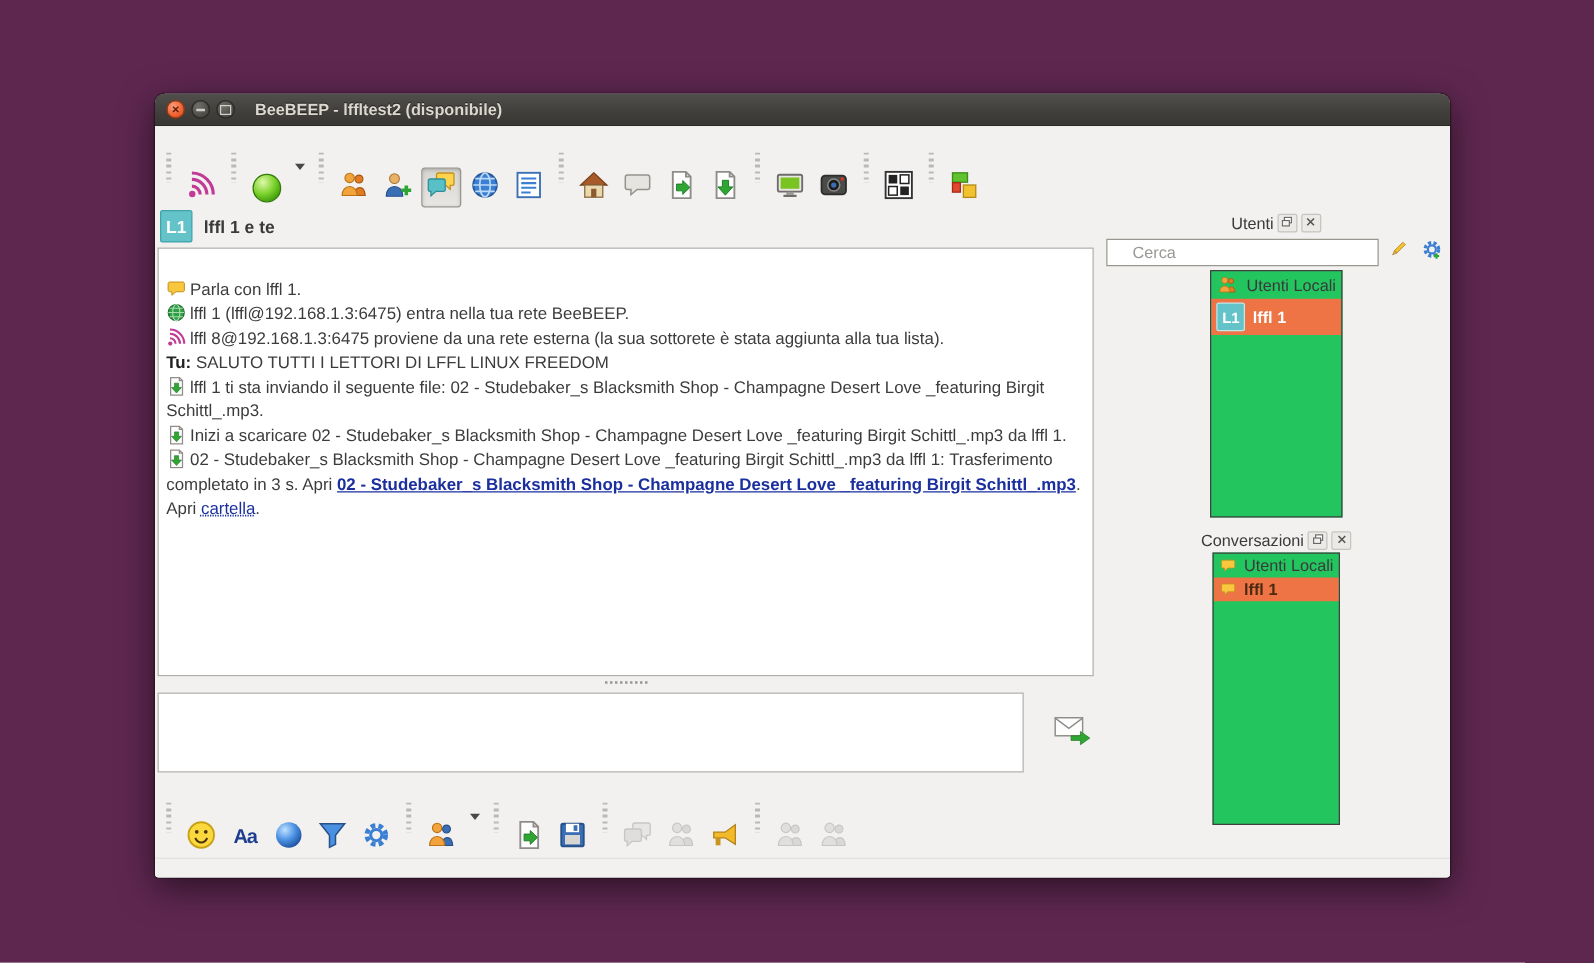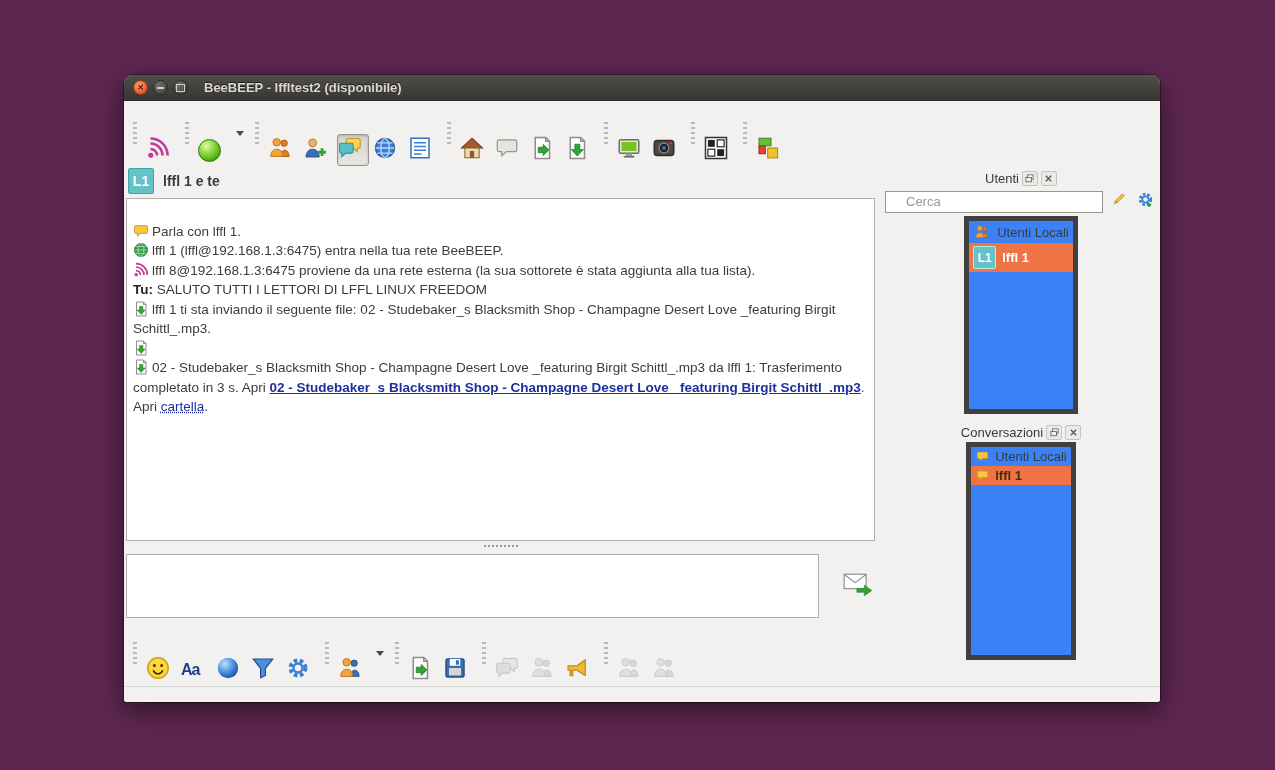--- a/index.html
+++ b/index.html
@@ -32,21 +32,21 @@
   .wbtn.max::before { content:""; width:7px; height:6px; border:1px solid #cfcdc8; display:block; }
   .title { margin-left:11px; font-size:13px; font-weight:bold; color:#dcd8d0; text-shadow:0 -1px 0 rgba(0,0,0,.55); white-space:nowrap; }
 
   
   .toolbar { flex:0 0 42px; display:flex; align-items:center; gap:3px; padding:0 4px; background:#f2f1ef; }
   .toolbar.bottom { flex:0 0 42px; padding-left:2px; }
   .handle { width:4px; height:24px; margin:0 5px;
     background-image:repeating-linear-gradient(#adaba6 0 2px, transparent 2px 5px);
     background-size:2px 100%; background-repeat:repeat-x; background-position:0 0, 3px 0; opacity:.8; }
   .tbtn { width:32px; height:32px; border-radius:3px; border:1px solid transparent;
-    display:flex; align-items:center; justify-content:flex-start; flex:0 0 auto;margin-top:33px; }
+    display:flex; align-items:center; justify-content:center; flex:0 0 auto;margin-top:33px; }
   .tbtn.active { background:linear-gradient(#d7d5d1,#e8e6e2); border:1px solid #96948e; box-shadow:inset 0 1px 3px rgba(0,0,0,.2); }
   .tbtn svg { width:24px; height:24px; }
   .tbtn.disabled { opacity:.42; filter:grayscale(75%); }
   .orb { width:23px; height:23px; border-radius:50%;
     background:radial-gradient(circle at 35% 28%, #def9a8, #7ed32f 45%, #3f9c0a 80%, #2a7205);
     border:1px solid #2f7a08; }
   .dropbtn { width:15px; height:28px; display:flex; align-items:center; justify-content:center; border-radius:2px; }
   .caret { width:0; height:0; border-left:4px solid transparent; border-right:4px solid transparent; border-top:5px solid #494844; }
   .font-glyph { font-size:16px; font-weight:bold; color:#1d3d8f; letter-spacing:-1px; }
 
@@ -86,21 +86,21 @@
   .dock-titlerow { flex:0 0 20px; display:flex; align-items:center; padding:0 3px; gap:3px; }
   .dock-title { flex:1; font-size:13px; color:#3a3a3a; }
   .dock-ctl { width:16px; height:15px; display:flex; align-items:center; justify-content:center; border:1px solid #c6c4c0; border-radius:2px; background:#eceae6; }
   .dock-ctl svg { width:9px; height:9px; }
   .search-row { flex:0 0 28px; display:flex; align-items:center; gap:4px; padding:2px 2px 3px 2px; }
   .search-input { flex:1; min-width:0; height:22px; border:1px solid #98968f; background:#fff; padding:0 20px;
     font:13px "Liberation Sans", sans-serif; color:#444; }
   .search-input::placeholder { color:#9a9894; }
   .side-btn { width:23px; height:23px; display:flex; align-items:center; justify-content:center; border-radius:3px; border:1px solid transparent; }
   .side-btn svg { width:17px; height:17px; }
-  .panel-list { background:#3b82f6; border:5px solid #404040; margin:0 11px; overflow:hidden; }
+  .panel-list { background:#22c55e; border:1px solid #404040; margin:0 11px; overflow:hidden; }
   .users-list { height:198px; }
   .conv-list { height:218px; }
   .row { display:flex; align-items:center; gap:6px; padding:3px 4px; font-size:13px; color:#3a3a3a; }
   .row .ricon { width:18px; height:16px; flex:0 0 auto; }
   .row .ricon svg { width:18px; height:16px; display:block; }
   .row.user-selected { background:#ee7446; color:#fff; font-weight:bold; padding:3px 4px; }
   .mini-avatar { width:23px; height:23px; flex:0 0 auto; background:#63c3c9; border:1px solid #bfe9ec; border-radius:2px;
     color:#fff; font-weight:bold; font-size:12px; display:flex; align-items:center; justify-content:center; }
   .conv-row { display:flex; align-items:center; gap:5px; padding:1px 4px; font-size:13px; color:#3a3a3a; height:19px; }
   .conv-row.selected { background:#ee7446; color:#4b2a12; font-weight:bold; }
@@ -322,21 +322,21 @@
                   <path d="M10.5 1v2.5H13" fill="none" stroke="#8f8d89"></path>
                   <polygon points="6.6,5.5 9.9,5.5 9.9,9 12.2,9 8.2,13.4 4.2,9 6.6,9" fill="#2fa633" stroke="#1d7a22" stroke-width=".5"></polygon>
                 </svg></span><span>lffl 1 ti sta inviando il seguente file: 02 - Studebaker_s Blacksmith Shop - Champagne Desert Love _featuring Birgit Schittl_.mp3.</span>
           </p>
 
           <p class="msg">
             <span class="mico"><svg viewBox="0 0 16 16">
                   <path d="M3.5 1h7L13 3.5V15H3.5z" fill="#fdfdfd" stroke="#8f8d89"></path>
                   <path d="M10.5 1v2.5H13" fill="none" stroke="#8f8d89"></path>
                   <polygon points="6.6,5.5 9.9,5.5 9.9,9 12.2,9 8.2,13.4 4.2,9 6.6,9" fill="#2fa633" stroke="#1d7a22" stroke-width=".5"></polygon>
-                </svg></span>
+                </svg></span><span>Inizi a scaricare 02 - Studebaker_s Blacksmith Shop - Champagne Desert Love _featuring Birgit Schittl_.mp3 da lffl 1.</span>
           </p>
 
           <p class="msg">
             <span class="mico"><svg viewBox="0 0 16 16">
                   <path d="M3.5 1h7L13 3.5V15H3.5z" fill="#fdfdfd" stroke="#8f8d89"></path>
                   <path d="M10.5 1v2.5H13" fill="none" stroke="#8f8d89"></path>
                   <polygon points="6.6,5.5 9.9,5.5 9.9,9 12.2,9 8.2,13.4 4.2,9 6.6,9" fill="#2fa633" stroke="#1d7a22" stroke-width=".5"></polygon>
                 </svg></span><span>02 - Studebaker_s Blacksmith Shop - Champagne Desert Love _featuring Birgit Schittl_.mp3 da lffl 1: Trasferimento completato in 3 s. Apri </span><span class="chat-link">02 - Studebaker_s Blacksmith Shop - Champagne Desert Love _featuring Birgit Schittl_.mp3</span><span>. Apri </span><span class="chat-link folder">cartella</span><span>.</span>
           </p>
 

